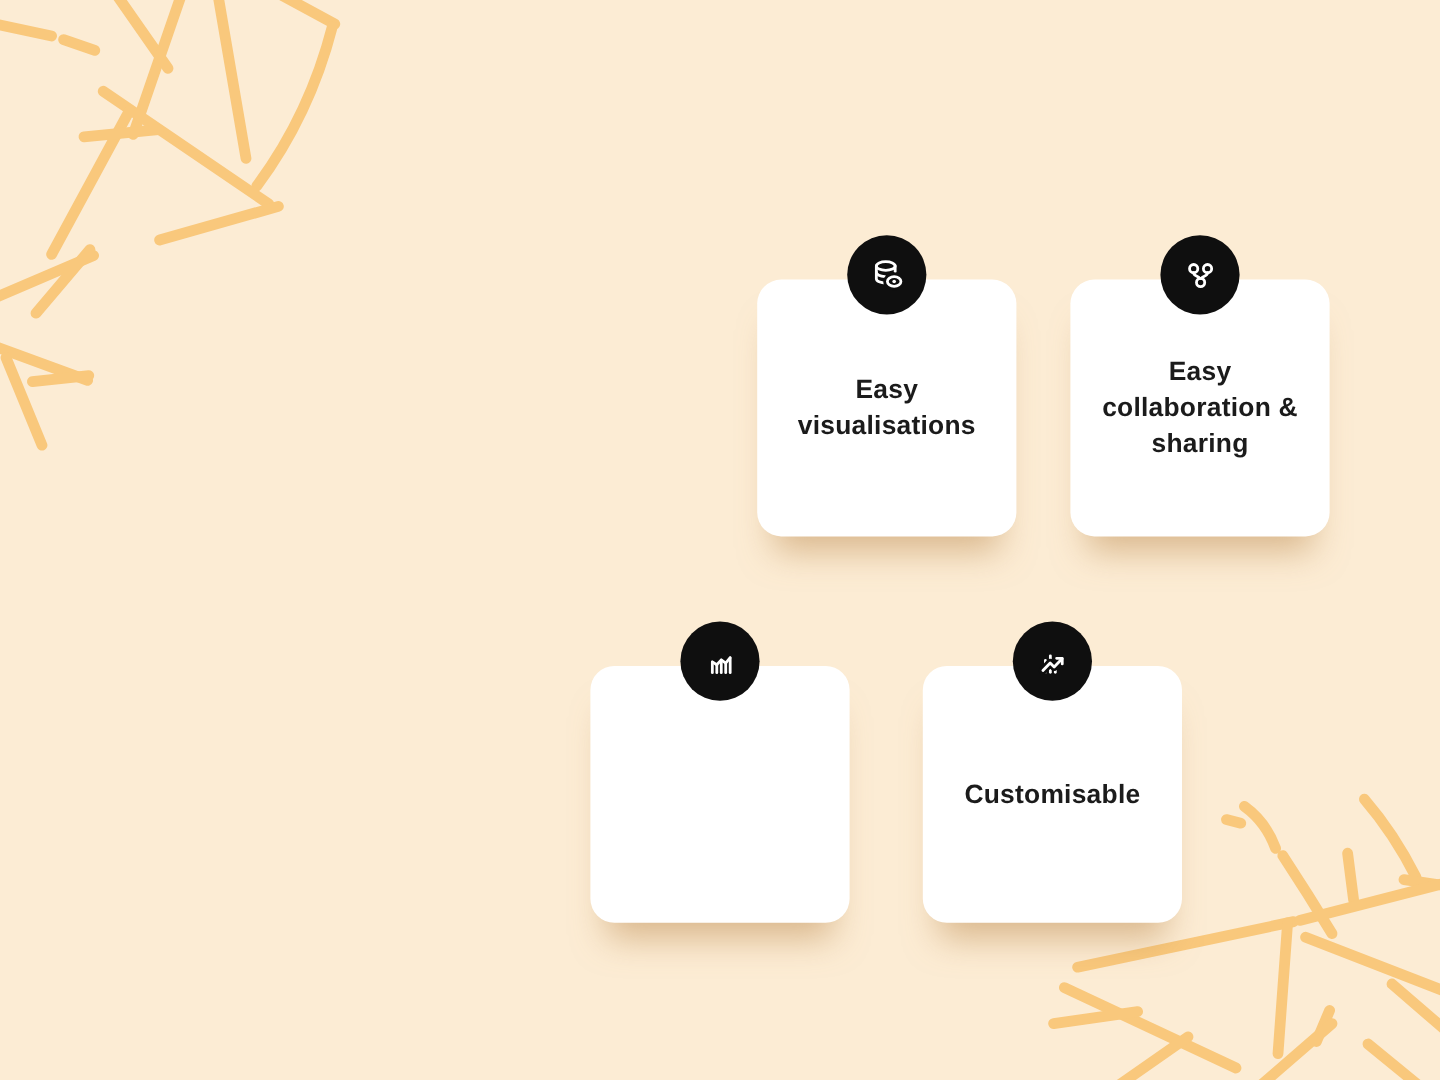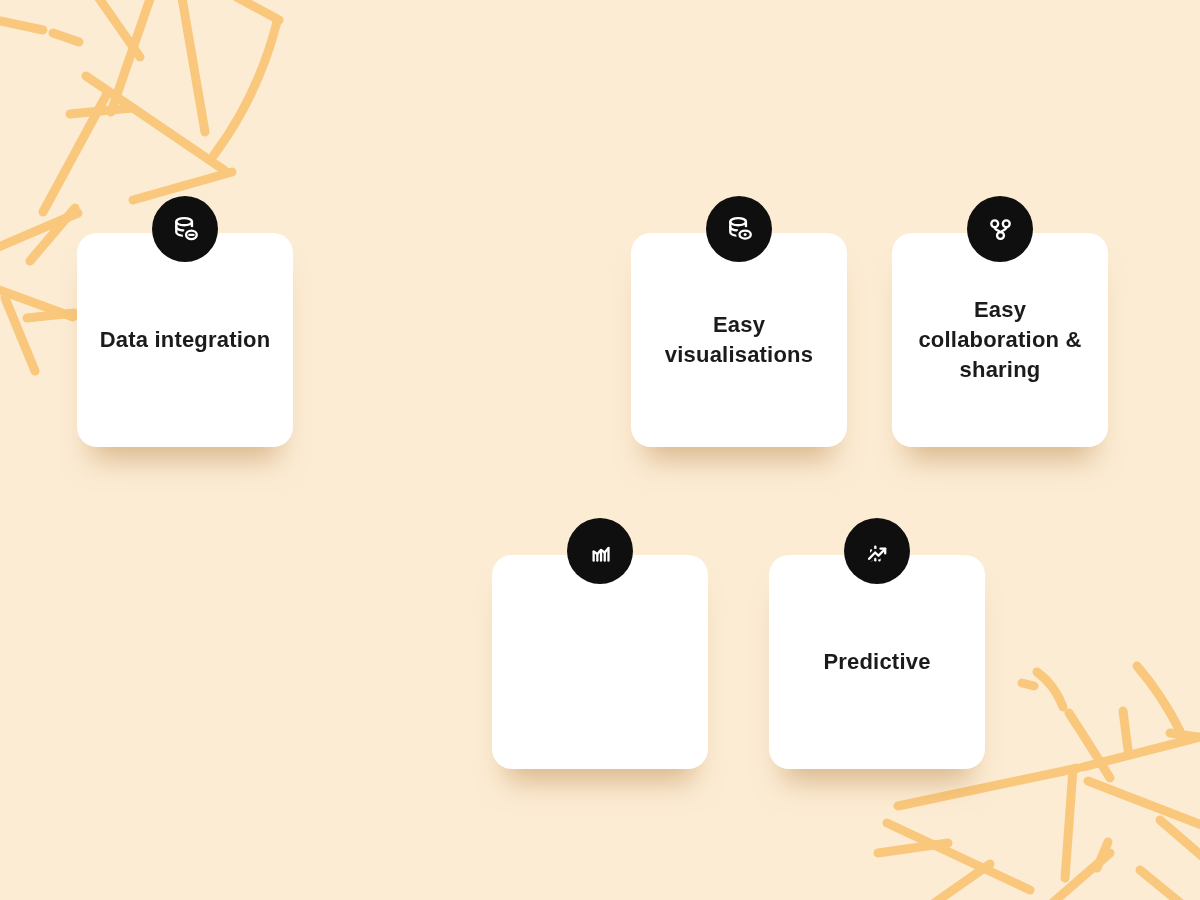--- a/index.html
+++ b/index.html
@@ -70,38 +70,20 @@
       <path d="M887,823 L1030,890"></path>
       <path d="M878,853 L948,843"></path>
       <path d="M1097,868 L1108,842"></path>
       <path d="M930,906 L990,864"></path>
       <path d="M1050,905 L1110,853"></path>
       <path d="M1160,820 L1204,858"></path>
       <path d="M1140,870 L1184,906"></path>
     </g>
   </svg>
 
-  <div class="card" style="left:77px;top:233px">
-    <div class="badge">
-      <svg viewBox="0 0 24 24">
-        <g class="ic">
-          <ellipse cx="11" cy="6.3" rx="5.7" ry="2.6"></ellipse>
-          <path d="M5.3,6.3 V14 c0,1.45 2.55,2.62 5.7,2.62 h0.3"></path>
-          <path d="M16.7,6.3 V9.6"></path>
-          <path d="M5.3,10.1 c0,1.4 2.3,2.5 5.2,2.6"></path>
-        </g>
-        <ellipse class="halo" cx="16.3" cy="15.9" rx="3.9" ry="3.1"></ellipse>
-        <g class="ic">
-          <ellipse cx="16.3" cy="15.9" rx="3.9" ry="3.1"></ellipse>
-          <path d="M14.8,15.9 h3"></path>
-        </g>
-      </svg>
-    </div>
-    <div class="card-label">Data integration</div>
-  </div>
 
 
   <div class="card" style="left:631px;top:233px">
     <div class="badge">
       <svg viewBox="0 0 24 24">
         <g class="ic">
           <ellipse cx="11" cy="6.3" rx="5.7" ry="2.6"></ellipse>
           <path d="M5.3,6.3 V14 c0,1.45 2.55,2.62 5.7,2.62 h0.3"></path>
           <path d="M16.7,6.3 V9.6"></path>
           <path d="M5.3,10.1 c0,1.4 2.3,2.5 5.2,2.6"></path>
@@ -155,16 +137,16 @@
           <path d="M10.4,18.4 V8.4"></path>
           <path d="M13.4,18.4 V13"></path>
         </g>
         <polyline class="halo" stroke-width="4.5" fill="none" points="5.9,17.3 10.3,12.7 12.7,15.1 17.5,10.1"></polyline>
         <g class="ic" stroke-width="1.5">
           <polyline points="5.9,17.3 10.3,12.7 12.7,15.1 17.5,10.1"></polyline>
           <polyline points="14.2,9.9 17.6,9.9 17.6,13.3"></polyline>
         </g>
       </svg>
     </div>
-    <div class="card-label">Predictive</div>
+    <div class="card-label">Customisable</div>
   </div>
 
 </div>
 
 </body></html>

